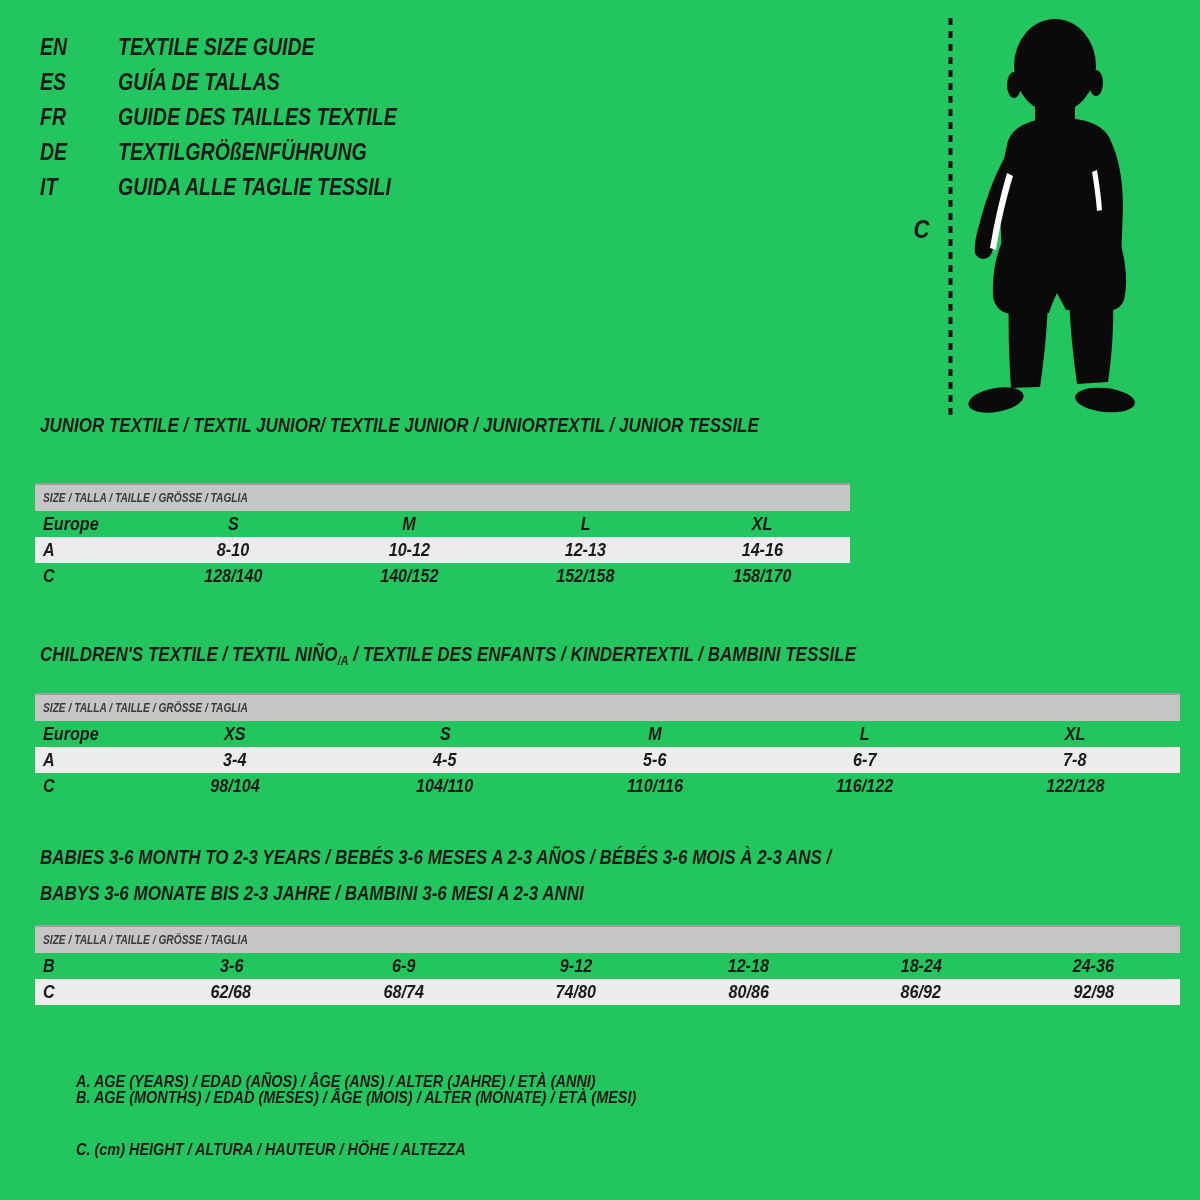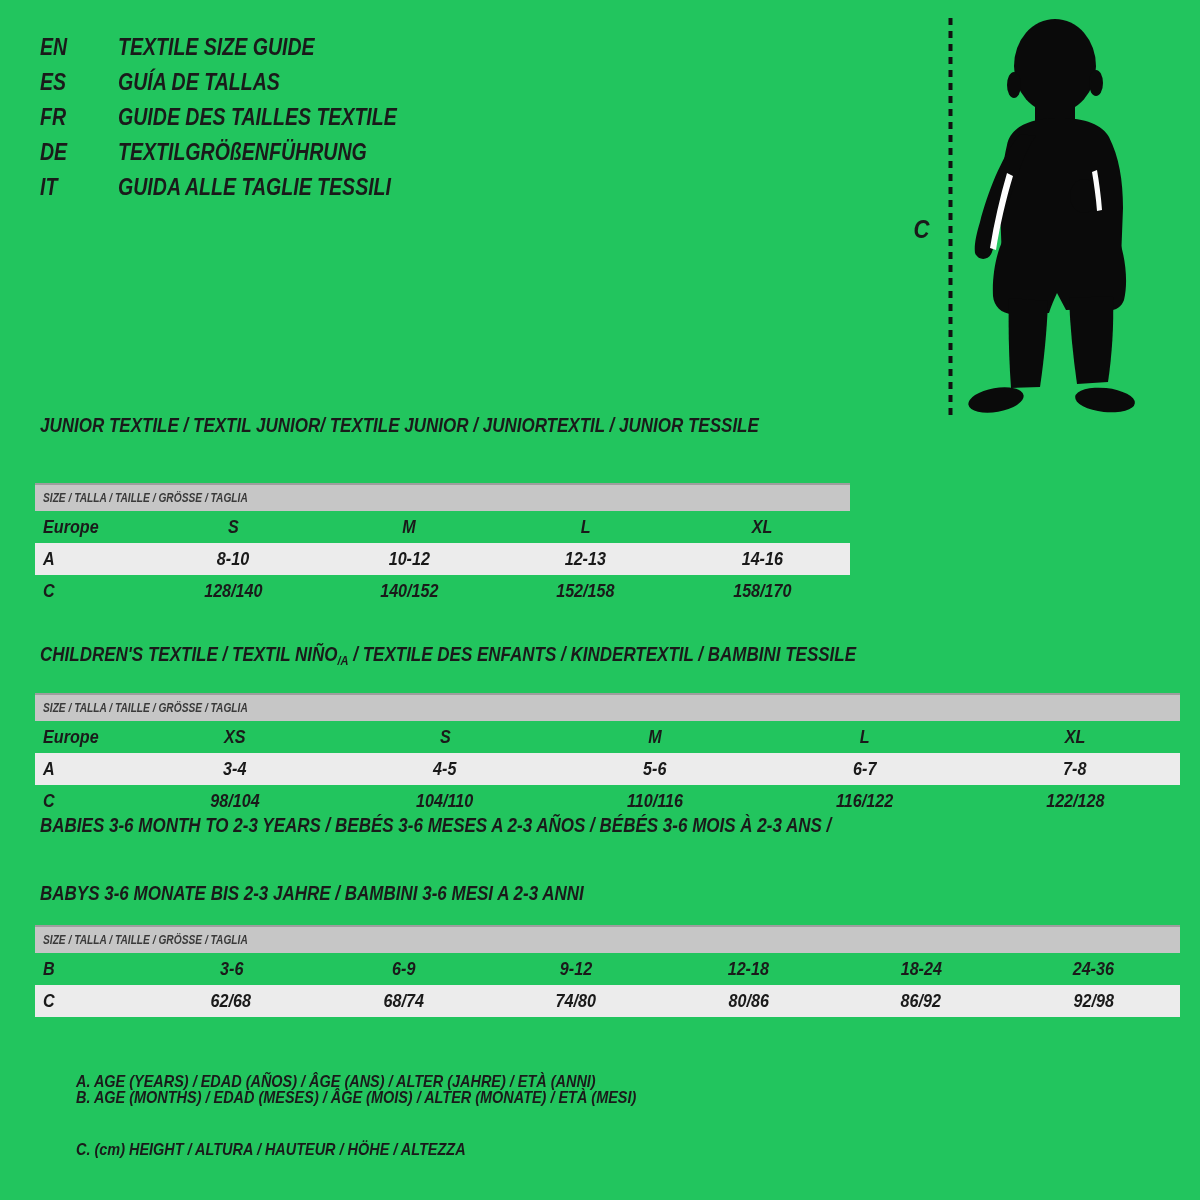--- a/index.html
+++ b/index.html
@@ -36,21 +36,21 @@
   .thead {
     height:28px; line-height:26px;
     background:#c6c6c6;
     border-top:2px solid #9e9e9e;
     padding-left:8px;
     font-size:12px; font-weight:bold; color:#3a3a3a;
     overflow:hidden;
   }
   table.size-table { width:100%; border-collapse:collapse; table-layout:fixed; }
   table.size-table td {
-    height:32px; text-align:center; vertical-align:middle;
+    height:26px; text-align:center; vertical-align:middle;
     font-size:19px; font-weight:bold; padding:0;margin-left:17px;
   }
   table.size-table td.label-cell { text-align:left; padding-left:8px; }
   tr.row-gray td { background:#ececec; }
   tr.row-white td { background:transparent; }
 
   
   .legend-line { position:absolute; left:40px; font-size:17px; font-weight:bold; white-space:nowrap;margin-left:36px; }
 </style>
 </head>
@@ -186,21 +186,21 @@
         <td><span class="cond">98/104</span></td>
         <td><span class="cond">104/110</span></td>
         <td><span class="cond">110/116</span></td>
         <td><span class="cond">116/122</span></td>
         <td><span class="cond">122/128</span></td>
       </tr>
     </tbody>
       </table>
   </div>
 
-  <div class="sec-title" style="left:40px; top:814px;">
+  <div class="sec-title" style="left:40px; top:846px;">
     <span class="cond l">BABIES 3-6 MONTH TO 2-3 YEARS / BEBÉS 3-6 MESES A 2-3 AÑOS / BÉBÉS 3-6 MOIS À 2-3 ANS /</span>
   </div>
   <div class="sec-title" style="left:40px; top:882px;">
     <span class="cond l">BABYS 3-6 MONATE BIS 2-3 JAHRE / BAMBINI 3-6 MESI A 2-3 ANNI</span>
   </div>
   <div class="table-wrap" style="left:35px; top:925px; width:1145px;">
     <div class="thead">
       <span class="cond l">SIZE / TALLA / TAILLE / GRÖSSE / TAGLIA</span>
     </div>
     <table class="size-table">

